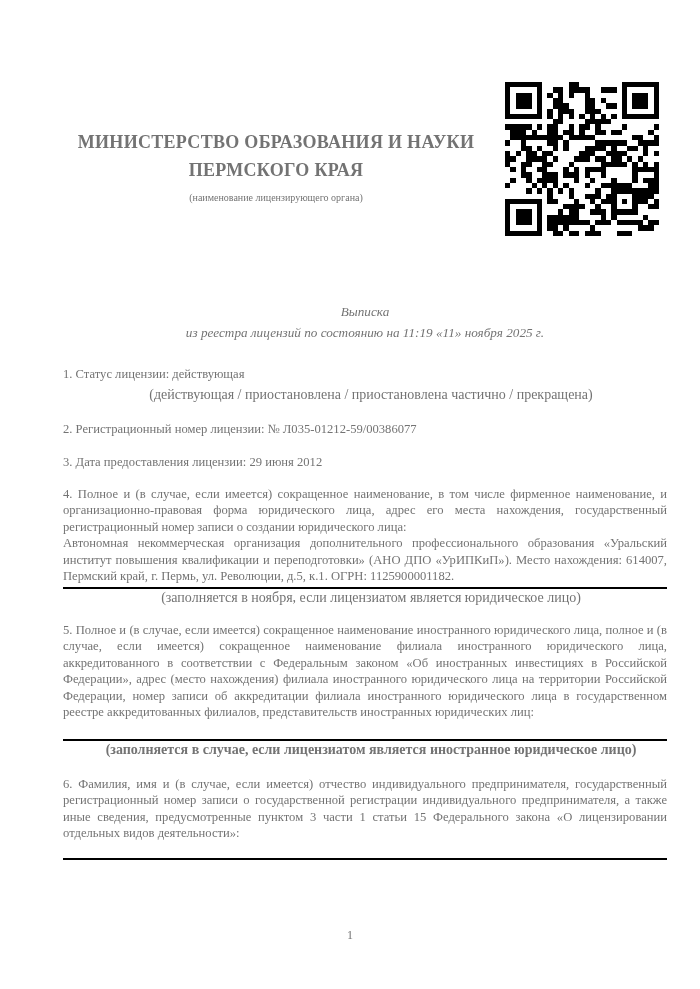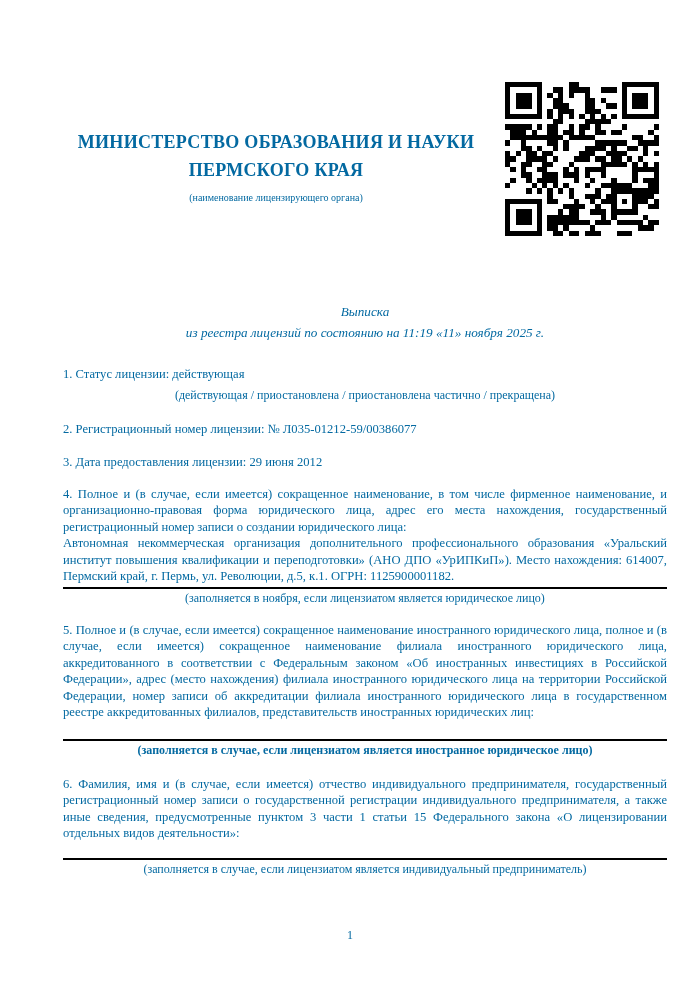--- a/index.html
+++ b/index.html
@@ -2,21 +2,21 @@
 <html><head>
 <meta charset="utf-8">
 <style>
   html,body{margin:0;padding:0;background:#e8e8e8;}
   .page{
     position:relative;
     width:700px;height:989px;
     background:#ffffff;
     margin:0 auto;
     font-family:"Liberation Serif","DejaVu Serif",serif;
-    color:#0369a1;
+    color:#737373;
     overflow:hidden;
   }
   .abs{position:absolute;}
   .header-block{
     left:70px;top:128px;width:412px;
     text-align:center;
   }
   .ministry-line{
     font-size:18px;font-weight:bold;line-height:28px;
     letter-spacing:0.3px;
@@ -31,22 +31,22 @@
     text-align:center;font-size:13.2px;line-height:21px;font-style:italic;
   }
   .item{
     left:63px;width:604px;
     font-size:12.6px;line-height:16.4px;
   }
   .just{
     text-align:justify;text-align-last:left;
   }
   .note{
-    left:63px;width:604px;
-    text-align:center;font-size:12px;line-height:12px;
+    left:69px;width:604px;
+    text-align:center;font-size:14px;line-height:12px;
   }
   .rule{
     left:63px;width:604px;height:2px;background:#000;
   }
   .page-number{
     left:0;top:928px;width:700px;
     text-align:center;font-size:12px;
   }
 </style>
 </head>
@@ -508,18 +508,17 @@
   </div>
   <div class="abs rule" style="top:587px;"></div>
   <div class="abs note" style="top:592px;">(заполняется в ноября, если лицензиатом является юридическое лицо)</div>
 
   <div class="abs item just" style="top:622px;">5. Полное и (в случае, если имеется) сокращенное наименование иностранного юридического лица, полное и (в случае, если имеется) сокращенное наименование филиала иностранного юридического лица, аккредитованного в соответствии с Федеральным законом «Об иностранных инвестициях в Российской Федерации», адрес (место нахождения) филиала иностранного юридического лица на территории Российской Федерации, номер записи об аккредитации филиала иностранного юридического лица в государственном реестре аккредитованных филиалов, представительств иностранных юридических лиц:</div>
   <div class="abs rule" style="top:739px;"></div>
   <div class="abs note" style="top:744px;font-weight:bold;">(заполняется в случае, если лицензиатом является иностранное юридическое лицо)</div>
 
   <div class="abs item just" style="top:776px;">6. Фамилия, имя и (в случае, если имеется) отчество индивидуального предпринимателя, государственный регистрационный номер записи о государственной регистрации индивидуального предпринимателя, а также иные сведения, предусмотренные пунктом 3 части 1 статьи 15 Федерального закона «О лицензировании отдельных видов деятельности»:</div>
   <div class="abs rule" style="top:858px;"></div>
-  <div class="abs note" style="top:863px;">(заполняется в случае, если лицензиатом является индивидуальный предприниматель)</div>
 
 
   <div class="abs page-number">1</div>
 
 </div>
 
 </body></html>

